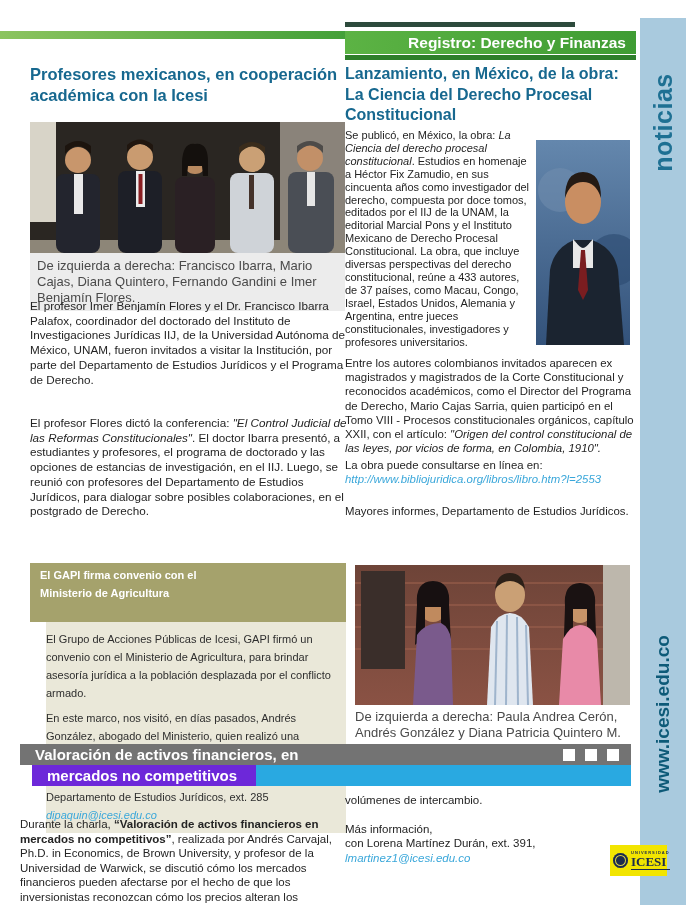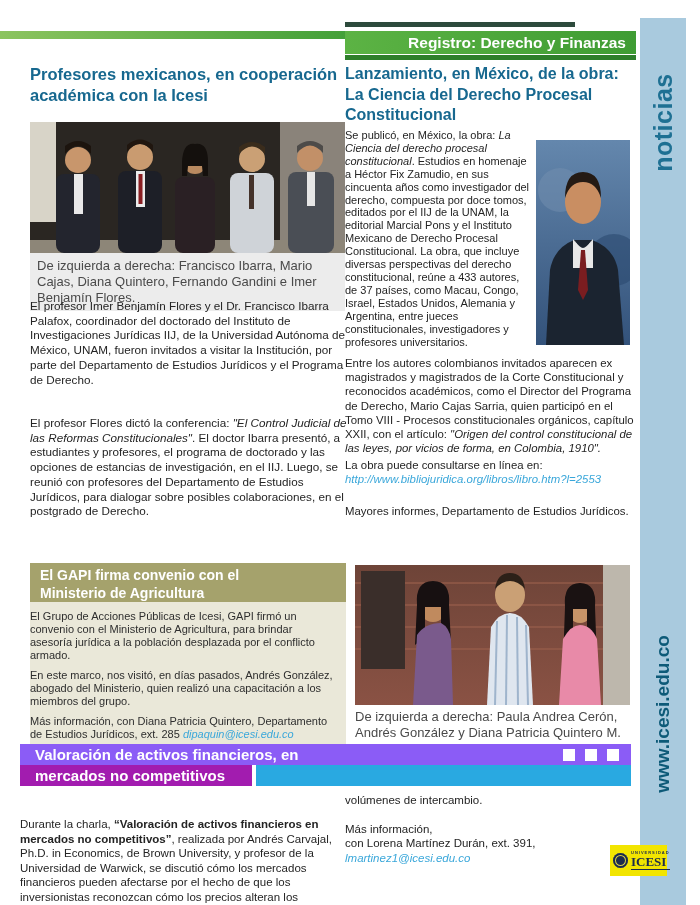--- a/index.html
+++ b/index.html
@@ -55,34 +55,34 @@
   
   .a2-title { left:345px; top:64px; width:296px; font-size:16px; }
   .photo2 { position:absolute; left:536px; top:140px; width:94px; height:205px; }
   .a2-p1 { left:345px; top:129px; width:188px; font-size:11px; line-height:12.9px; }
   .a2-p2 { left:345px; top:356px; width:294px; font-size:11.4px; line-height:14.2px; }
   .a2-online { left:345px; top:458px; width:294px; font-size:11.4px; line-height:14.2px; }
   .a2-more { left:345px; top:505px; width:294px; font-size:11.4px; }
 
   
   .gapi { position:absolute; left:30px; top:563px; width:316px; height:168px; }
-  .gapi-head { background:#a5a26c; color:#fff; font-weight:bold; font-size:14px; line-height:17.5px;
-    padding:4px 0 0 10px; }
-  .gapi-body { background:#eae8d9; padding:8px 10px 9px 0; font-size:11px; line-height:13px; color:#2e2e2e; }
+  .gapi-head { background:#a5a26c; color:#fff; font-weight:bold; font-size:11px; line-height:17.5px;
+    padding:4px 0 20px 10px; }
+  .gapi-body { background:#eae8d9; padding:8px 10px 9px 0; font-size:11px; line-height:18px; color:#2e2e2e;margin-left:16px; }
   .gapi-body p + p { margin-top:7px; }
   .photo3 { position:absolute; left:355px; top:565px; width:275px; height:140px; }
   .caption3 { left:355px; top:709px; width:280px; }
 
   
-  .vbar1 { position:absolute; left:20px; top:744px; width:611px; height:21px; background:#8b5cf6;
+  .vbar1 { position:absolute; left:20px; top:744px; width:611px; height:21px; background:#737373;
     display:flex; align-items:center; justify-content:space-between; padding:0 12px 0 15px; }
   .vbar1 .t, .vbar2 .t { color:#fff; font-weight:bold; font-size:15px; white-space:nowrap; }
   .squares { display:flex; gap:10px; }
   .squares i { width:12px; height:12px; background:#fff; display:block; }
-  .vbar2 { position:absolute; left:20px; top:765px; width:232px; height:21px; background:#a21caf;
+  .vbar2 { position:absolute; left:32px; top:765px; width:232px; height:21px; background:#6d28d9;
     display:flex; align-items:center; padding-left:15px; }
   .vbar2b { position:absolute; left:256px; top:765px; width:375px; height:21px; background:#29a9e1; }
 
   .v-left { left:20px; top:817px; width:328px; font-size:11.5px; line-height:14.6px; }
   .v-right { left:345px; top:793px; width:288px; font-size:11.5px; line-height:14.6px; }
   .v-right .gap { height:14px; }
   .b { font-weight:bold; }
 </style>
 </head>
 <body>

